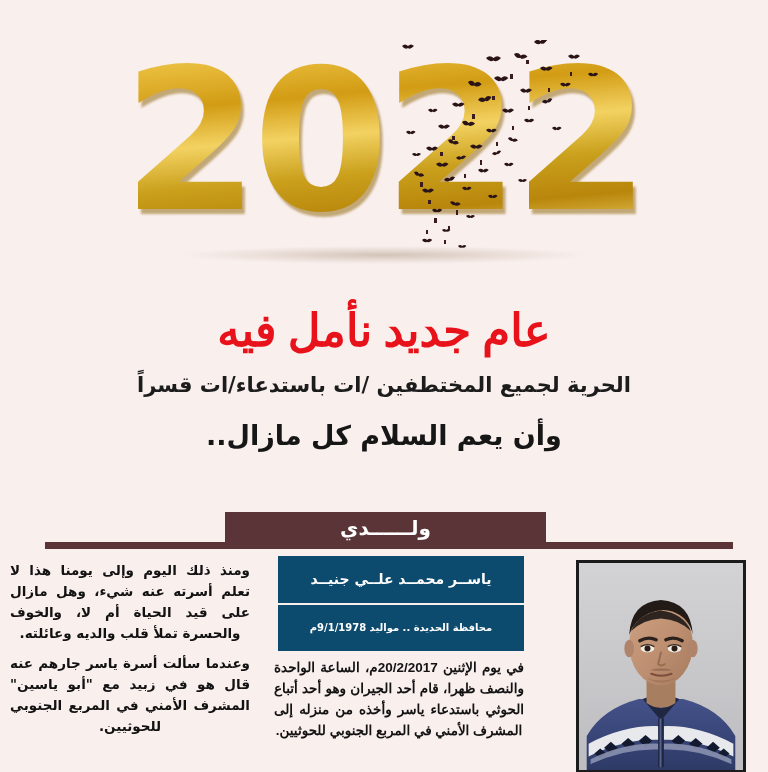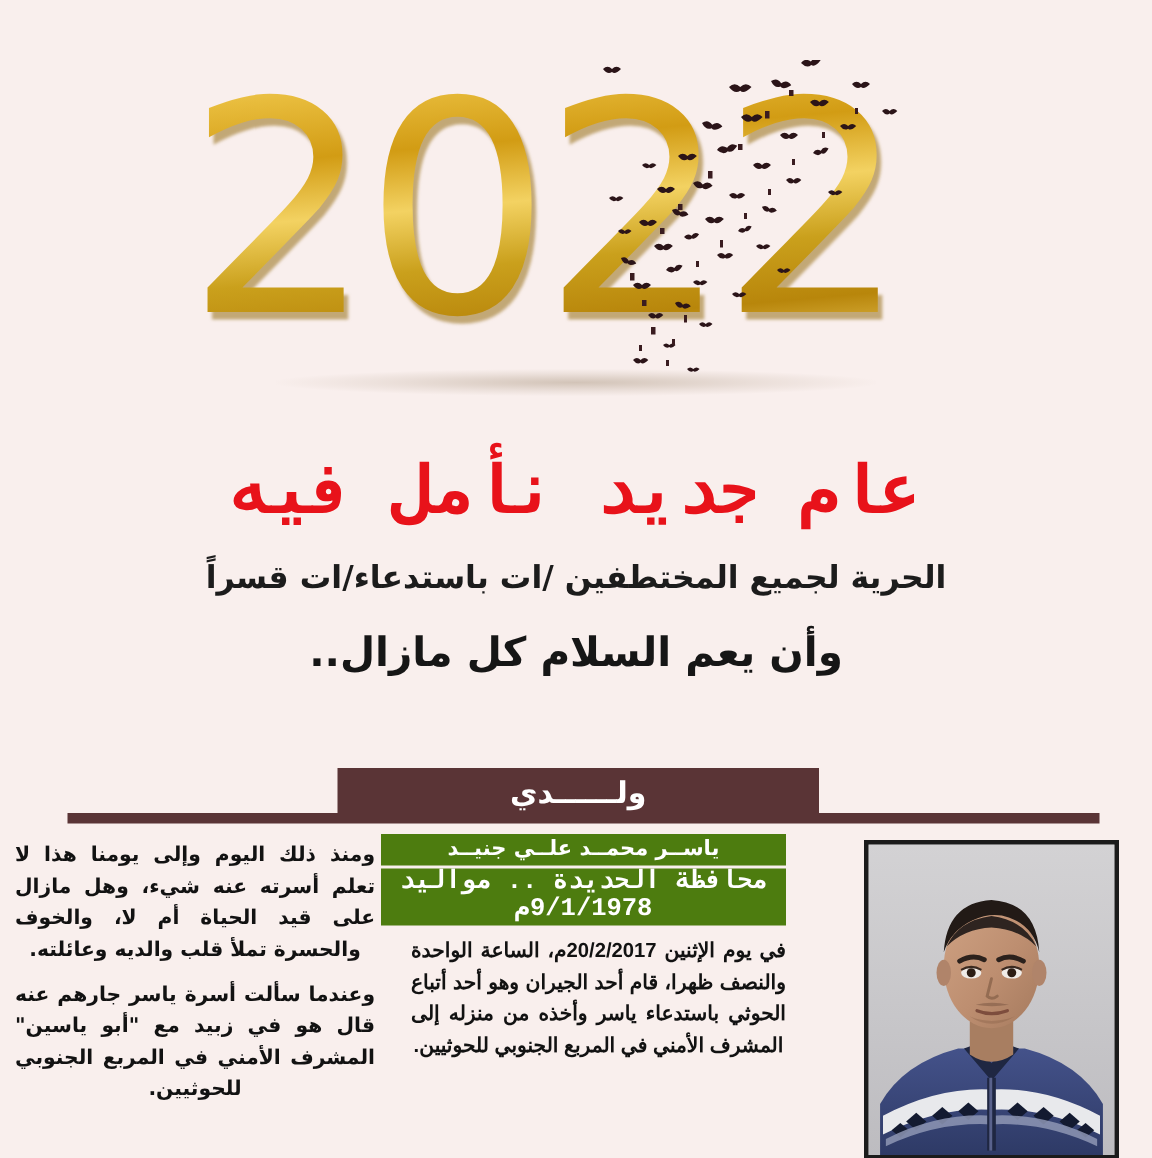--- a/index.html
+++ b/index.html
@@ -40,21 +40,21 @@
     height: 220px;
   }
   .year-text {
     position: absolute;
     left: 0;
     top: 0;
     width: 520px;
     text-align: left;
     font-family: "DejaVu Sans", "Liberation Sans", sans-serif;
     font-size: 196px;
-    font-weight: 400;
+    font-weight: 700;
     letter-spacing: -6px;
     line-height: 210px;
     background-image: linear-gradient(
         175deg,
         #f7da7d 0%,
         #e8bc3c 14%,
         #d29c14 30%,
         #f3d262 46%,
         #caa01c 62%,
         #b8860b 78%,
@@ -89,21 +89,21 @@
 
   
   .headline-block {
     position: absolute;
     left: 0;
     top: 300px;
     width: 768px;
     text-align: center;
   }
   .headline-red {
-    font-family: Liberation Mono, monospace;
+    font-family: Liberation Serif, serif;
     font-size: 45px;
     font-weight: 700;
     color: #e8121a;
     line-height: 62px;
     letter-spacing: 0px;
     margin: 0;
     padding: 0 20px;
     direction: rtl;
   }
   .headline-sub {
@@ -210,39 +210,38 @@
     color: #121212;
     line-height: 21px;
     margin: 6px 0 0 0;
     text-align: justify;
     text-align-last: center;
     direction: rtl;
   }
 
   
   .name-plate {
-    width: 270px;
-    background: #4d7c0f;
+    width: 246px;
+    background: #0c4a6e;
     color: #ffffff;
     font-family: "DejaVu Sans", "Liberation Sans", sans-serif;
     font-size: 14px;
     font-weight: 700;
     line-height: 19px;
     text-align: center;
     letter-spacing: 1px;
     direction: rtl;
     box-sizing: border-box;
-    padding: 1px 2px;
+    padding: 14px 2px;
   }
   .name-plate.sub {
     margin-top: 2px;
-    font-size: 17px;
+    font-size: 10px;
     letter-spacing: 0px;
     line-height: 18px;
-    font-family: Liberation Mono, monospace;
   }
 
   
   .photo-frame {
     width: 170px;
     height: 213px;
     border: 3px solid #1b1b1b;
     background: #c9c9cb;
     position: relative;
     overflow: hidden;

